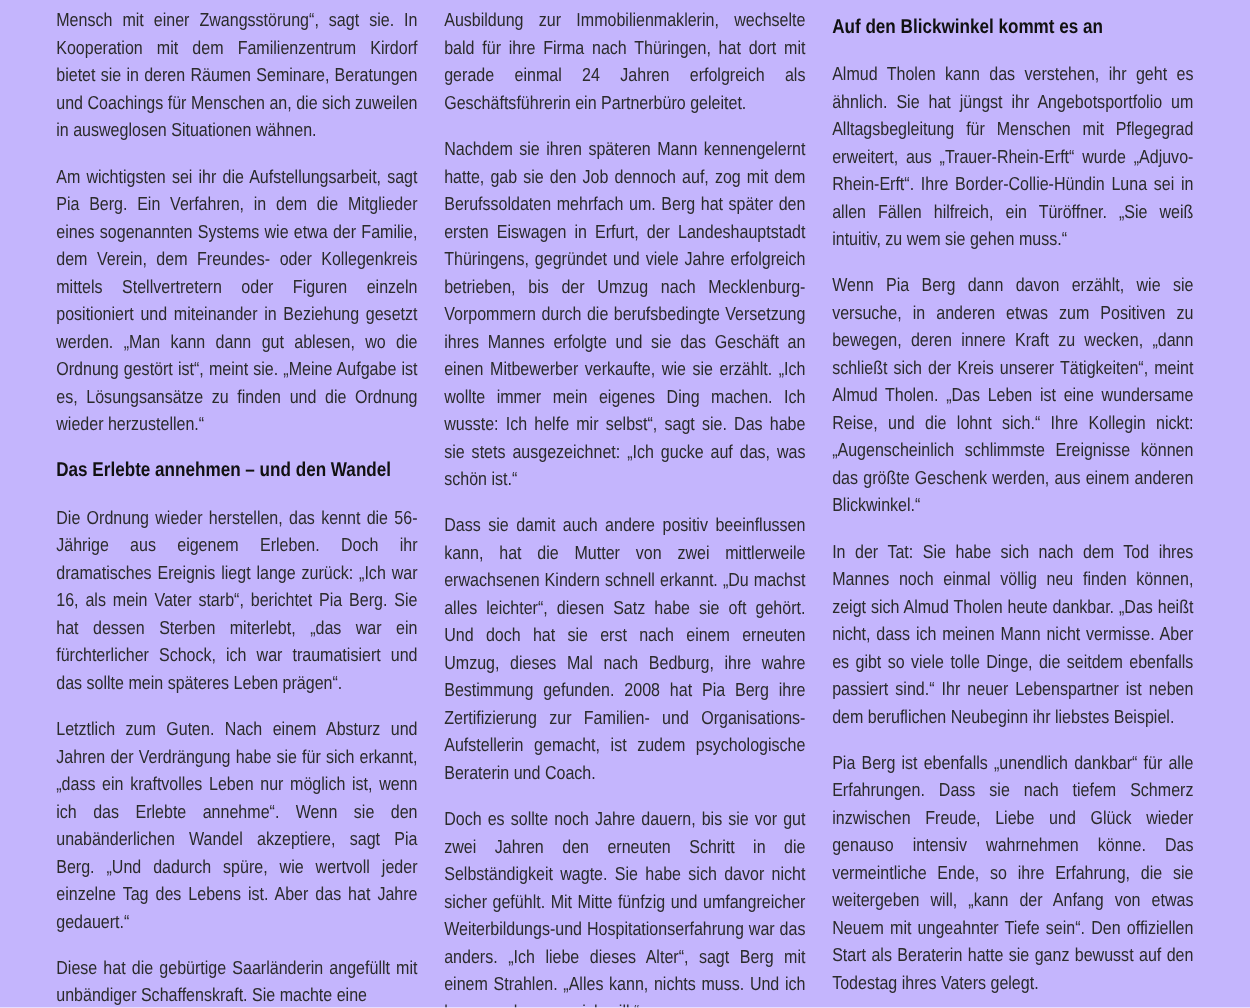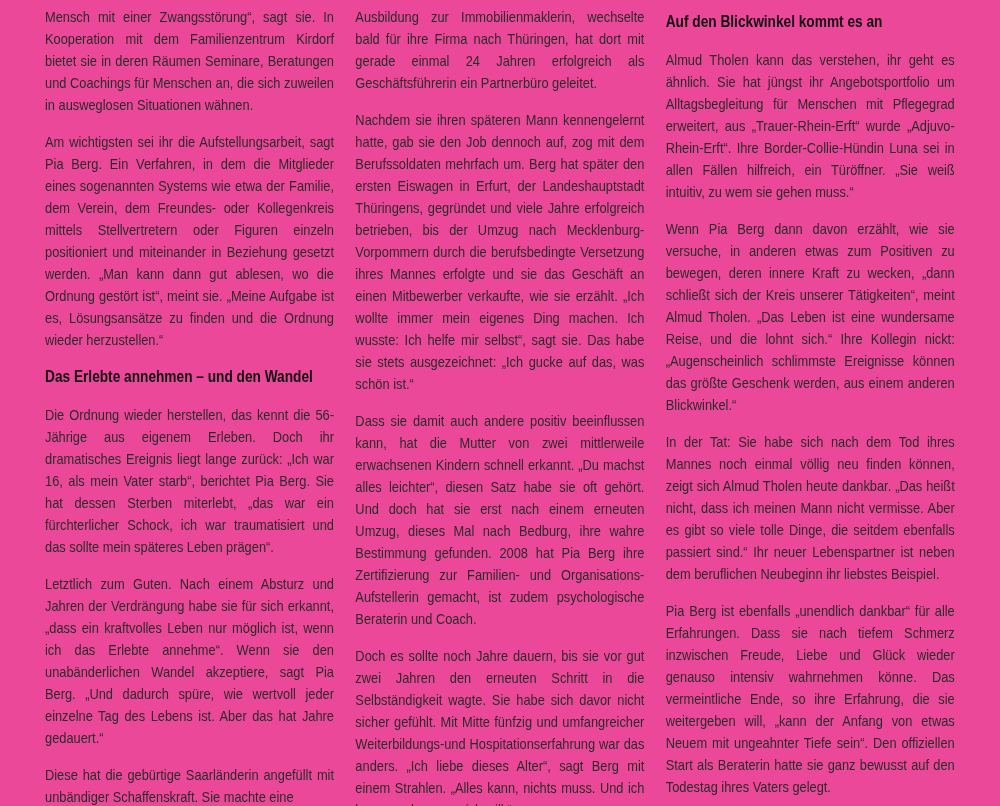--- a/index.html
+++ b/index.html
@@ -4,21 +4,21 @@
 <style>
   html, body {
     margin: 0;
     padding: 0;
     background: #ffffff;
   }
   .page {
     position: relative;
     width: 1000px;
     height: 806px;
-    background: #ec4899;
+    background: #c4b5fd;
     overflow: hidden;
   }
   
   .columns {
     position: absolute;
     left: 45px;
     top: 6px;
     width: 1064px;
     transform: scaleX(0.855);
     transform-origin: 0 0;

